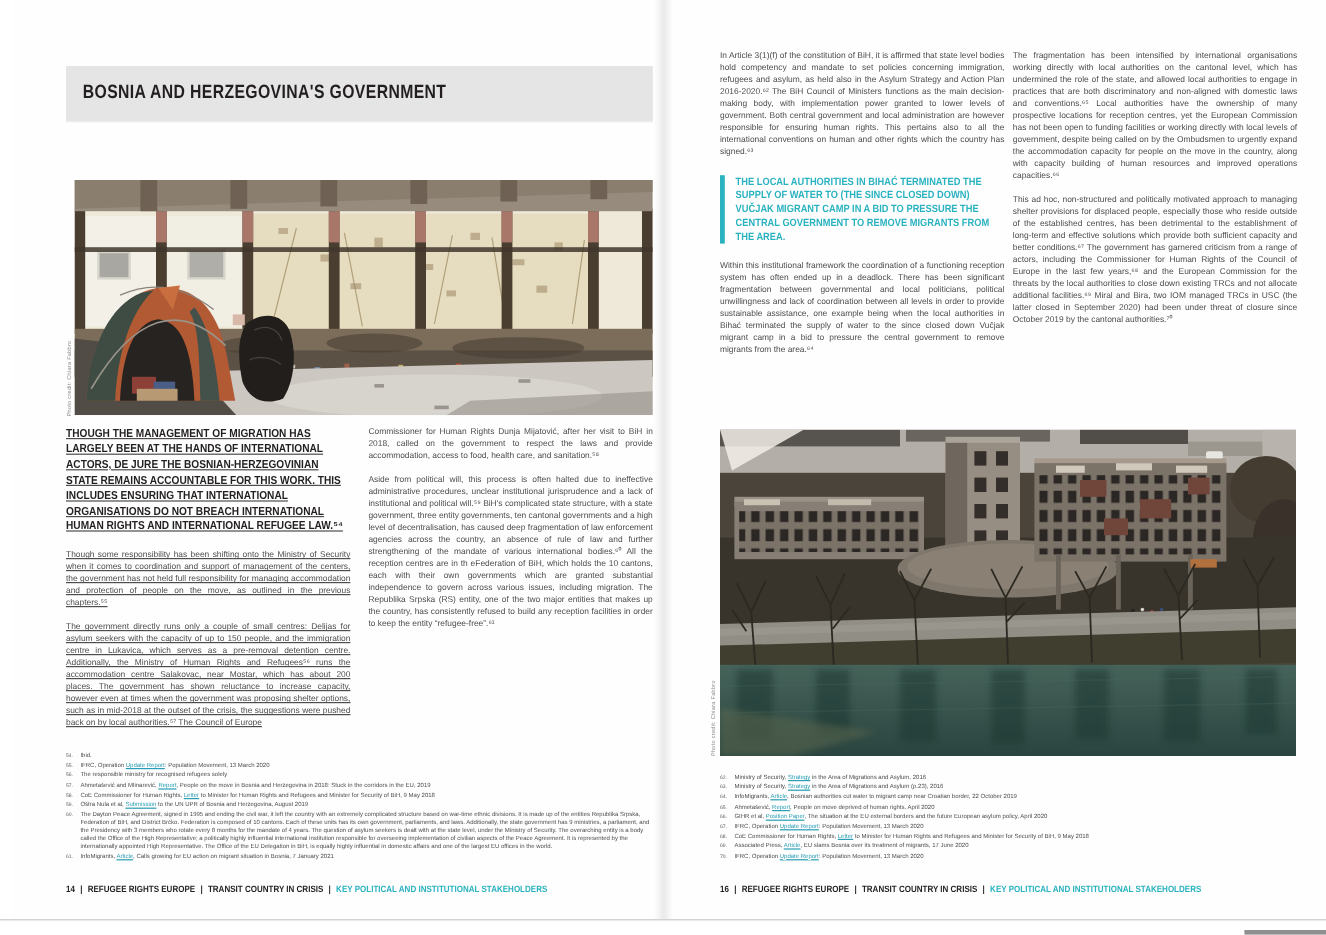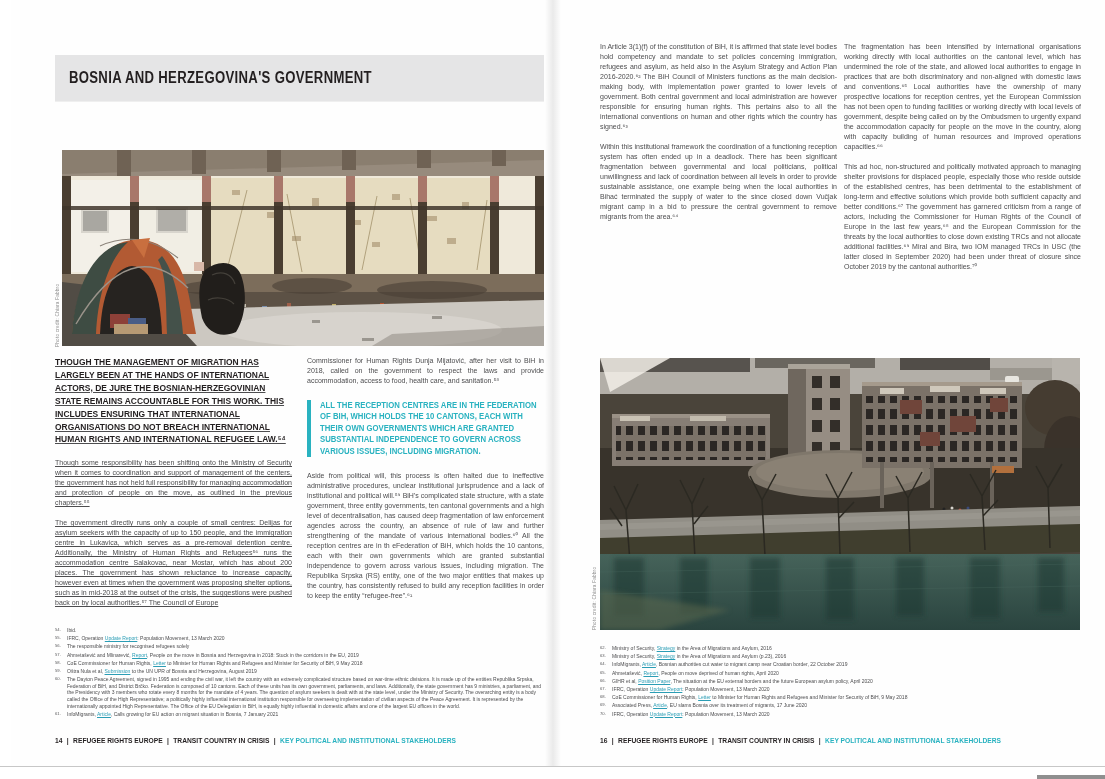--- a/index.html
+++ b/index.html
@@ -186,23 +186,20 @@
   </div>
 
   <div class="col" id="p13-col1">
     <div class="intro">THOUGH THE MANAGEMENT OF MIGRATION HAS LARGELY BEEN AT THE HANDS OF INTERNATIONAL ACTORS, DE JURE THE BOSNIAN-HERZEGOVINIAN STATE REMAINS ACCOUNTABLE FOR THIS WORK. THIS INCLUDES ENSURING THAT INTERNATIONAL ORGANISATIONS DO NOT BREACH INTERNATIONAL HUMAN RIGHTS AND INTERNATIONAL REFUGEE LAW.⁵⁴</div>
     <p class="para">Though some responsibility has been shifting onto the Ministry of Security when it comes to coordination and support of management of the centers, the government has not held full responsibility for managing accommodation and protection of people on the move, as outlined in the previous chapters.⁵⁵</p>
     <p class="para">The government directly runs only a couple of small centres: Delijas for asylum seekers with the capacity of up to 150 people, and the immigration centre in Lukavica, which serves as a pre-removal detention centre. Additionally, the Ministry of Human Rights and Refugees⁵⁶ runs the accommodation centre Salakovac, near Mostar, which has about 200 places. The government has shown reluctance to increase capacity, however even at times when the government was proposing shelter options, such as in mid-2018 at the outset of the crisis, the suggestions were pushed back on by local authorities.⁵⁷ The Council of Europe</p>
   </div>
 
   <div class="col" id="p13-col2">
     <p class="para">Commissioner for Human Rights Dunja Mijatović, after her visit to BiH in 2018, called on the government to respect the laws and provide accommodation, access to food, health care, and sanitation.⁵⁸</p>
-    <div class="callout">
-      <div class="callout-text">ALL THE RECEPTION CENTRES ARE IN THE FEDERATION OF BIH, WHICH HOLDS THE 10 CANTONS, EACH WITH THEIR OWN GOVERNMENTS WHICH ARE GRANTED SUBSTANTIAL INDEPENDENCE TO GOVERN ACROSS VARIOUS ISSUES, INCLUDING MIGRATION.</div>
-    </div>
     <p class="para">Aside from political will, this process is often halted due to ineffective administrative procedures, unclear institutional jurisprudence and a lack of institutional and political will.⁵⁹ BiH's complicated state structure, with a state government, three entity governments, ten cantonal governments and a high level of decentralisation, has caused deep fragmentation of law enforcement agencies across the country, an absence of rule of law and further strengthening of the mandate of various international bodies.⁶⁰ All the reception centres are in th eFederation of BiH, which holds the 10 cantons, each with their own governments which are granted substantial independence to govern across various issues, including migration. The Republika Srpska (RS) entity, one of the two major entities that makes up the country, has consistently refused to build any reception facilities in order to keep the entity “refugee-free”.⁶¹</p>
   </div>
 
   <div class="footnotes" id="p13-footnotes">
       <div class="fn">
         <span class="fn-num">54.</span>
         <span class="fn-text"><span>Ibid.</span></span>
       </div>
       <div class="fn">
         <span class="fn-num">55.</span>
@@ -236,20 +233,23 @@
 
   <div class="footer" id="p13-footer">
     <span>14</span><span class="sep">|</span><span>REFUGEE RIGHTS EUROPE</span><span class="sep">|</span><span>TRANSIT COUNTRY IN CRISIS</span><span class="sep">|</span><span class="chapter">KEY POLITICAL AND INSTITUTIONAL STAKEHOLDERS</span>
   </div>
 </div>
 
 <div class="page" id="page-14">
 
   <div class="col" id="p14-col1">
     <p class="para">In Article 3(1)(f) of the constitution of BiH, it is affirmed that state level bodies hold competency and mandate to set policies concerning immigration, refugees and asylum, as held also in the Asylum Strategy and Action Plan 2016-2020.⁶² The BiH Council of Ministers functions as the main decision-making body, with implementation power granted to lower levels of government. Both central government and local administration are however responsible for ensuring human rights. This pertains also to all the international conventions on human and other rights which the country has signed.⁶³</p>
+    <div class="callout">
+      <div class="callout-text">THE LOCAL AUTHORITIES IN BIHAĆ TERMINATED THE SUPPLY OF WATER TO (THE SINCE CLOSED DOWN) VUČJAK MIGRANT CAMP IN A BID TO PRESSURE THE CENTRAL GOVERNMENT TO REMOVE MIGRANTS FROM THE AREA.</div>
+    </div>
     <p class="para">Within this institutional framework the coordination of a functioning reception system has often ended up in a deadlock. There has been significant fragmentation between governmental and local politicians, political unwillingness and lack of coordination between all levels in order to provide sustainable assistance, one example being when the local authorities in Bihać terminated the supply of water to the since closed down Vučjak migrant camp in a bid to pressure the central government to remove migrants from the area.⁶⁴</p>
   </div>
 
   <div class="col" id="p14-col2">
     <p class="para">The fragmentation has been intensified by international organisations working directly with local authorities on the cantonal level, which has undermined the role of the state, and allowed local authorities to engage in practices that are both discriminatory and non-aligned with domestic laws and conventions.⁶⁵ Local authorities have the ownership of many prospective locations for reception centres, yet the European Commission has not been open to funding facilities or working directly with local levels of government, despite being called on by the Ombudsmen to urgently expand the accommodation capacity for people on the move in the country, along with capacity building of human resources and improved operations capacities.⁶⁶</p>
     <p class="para">This ad hoc, non-structured and politically motivated approach to managing shelter provisions for displaced people, especially those who reside outside of the established centres, has been detrimental to the establishment of long-term and effective solutions which provide both sufficient capacity and better conditions.⁶⁷ The government has garnered criticism from a range of actors, including the Commissioner for Human Rights of the Council of Europe in the last few years,⁶⁸ and the European Commission for the threats by the local authorities to close down existing TRCs and not allocate additional facilities.⁶⁹ Miral and Bira, two IOM managed TRCs in USC (the latter closed in September 2020) had been under threat of closure since October 2019 by the cantonal authorities.⁷⁰</p>
   </div>
 
   <div class="credit" id="credit-14">Photo credit: Chiara Fabbro</div>
 

